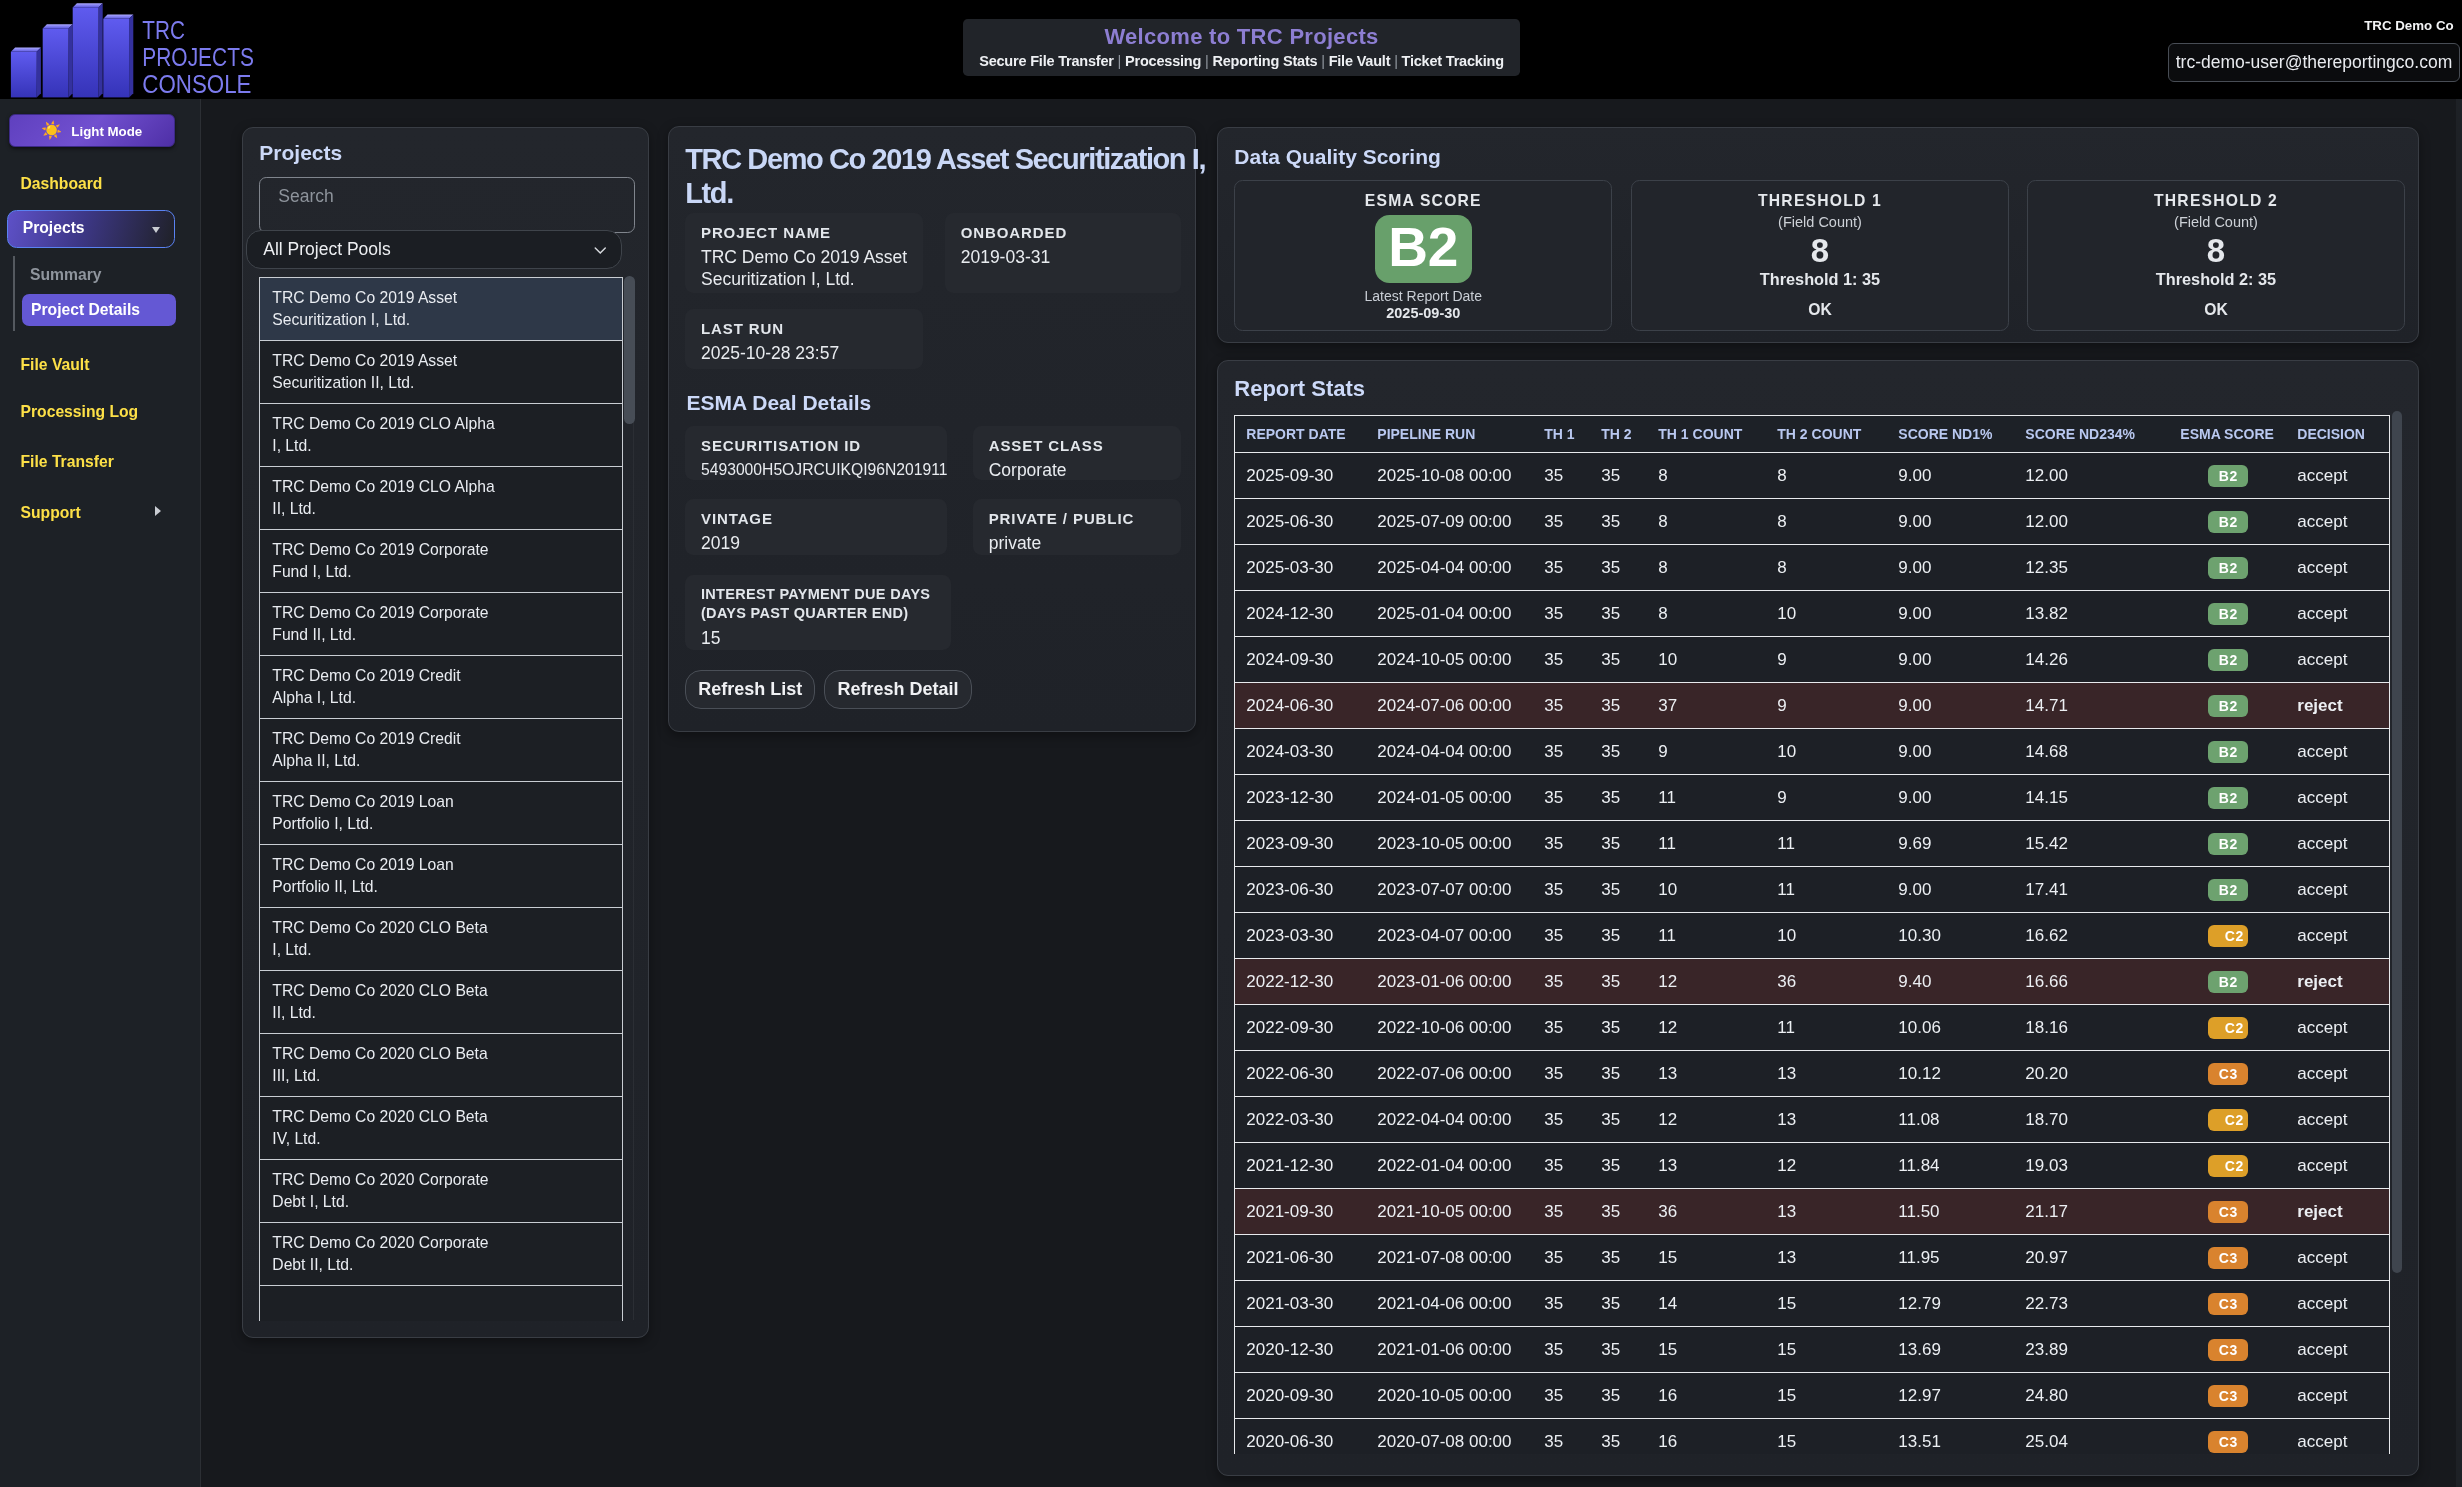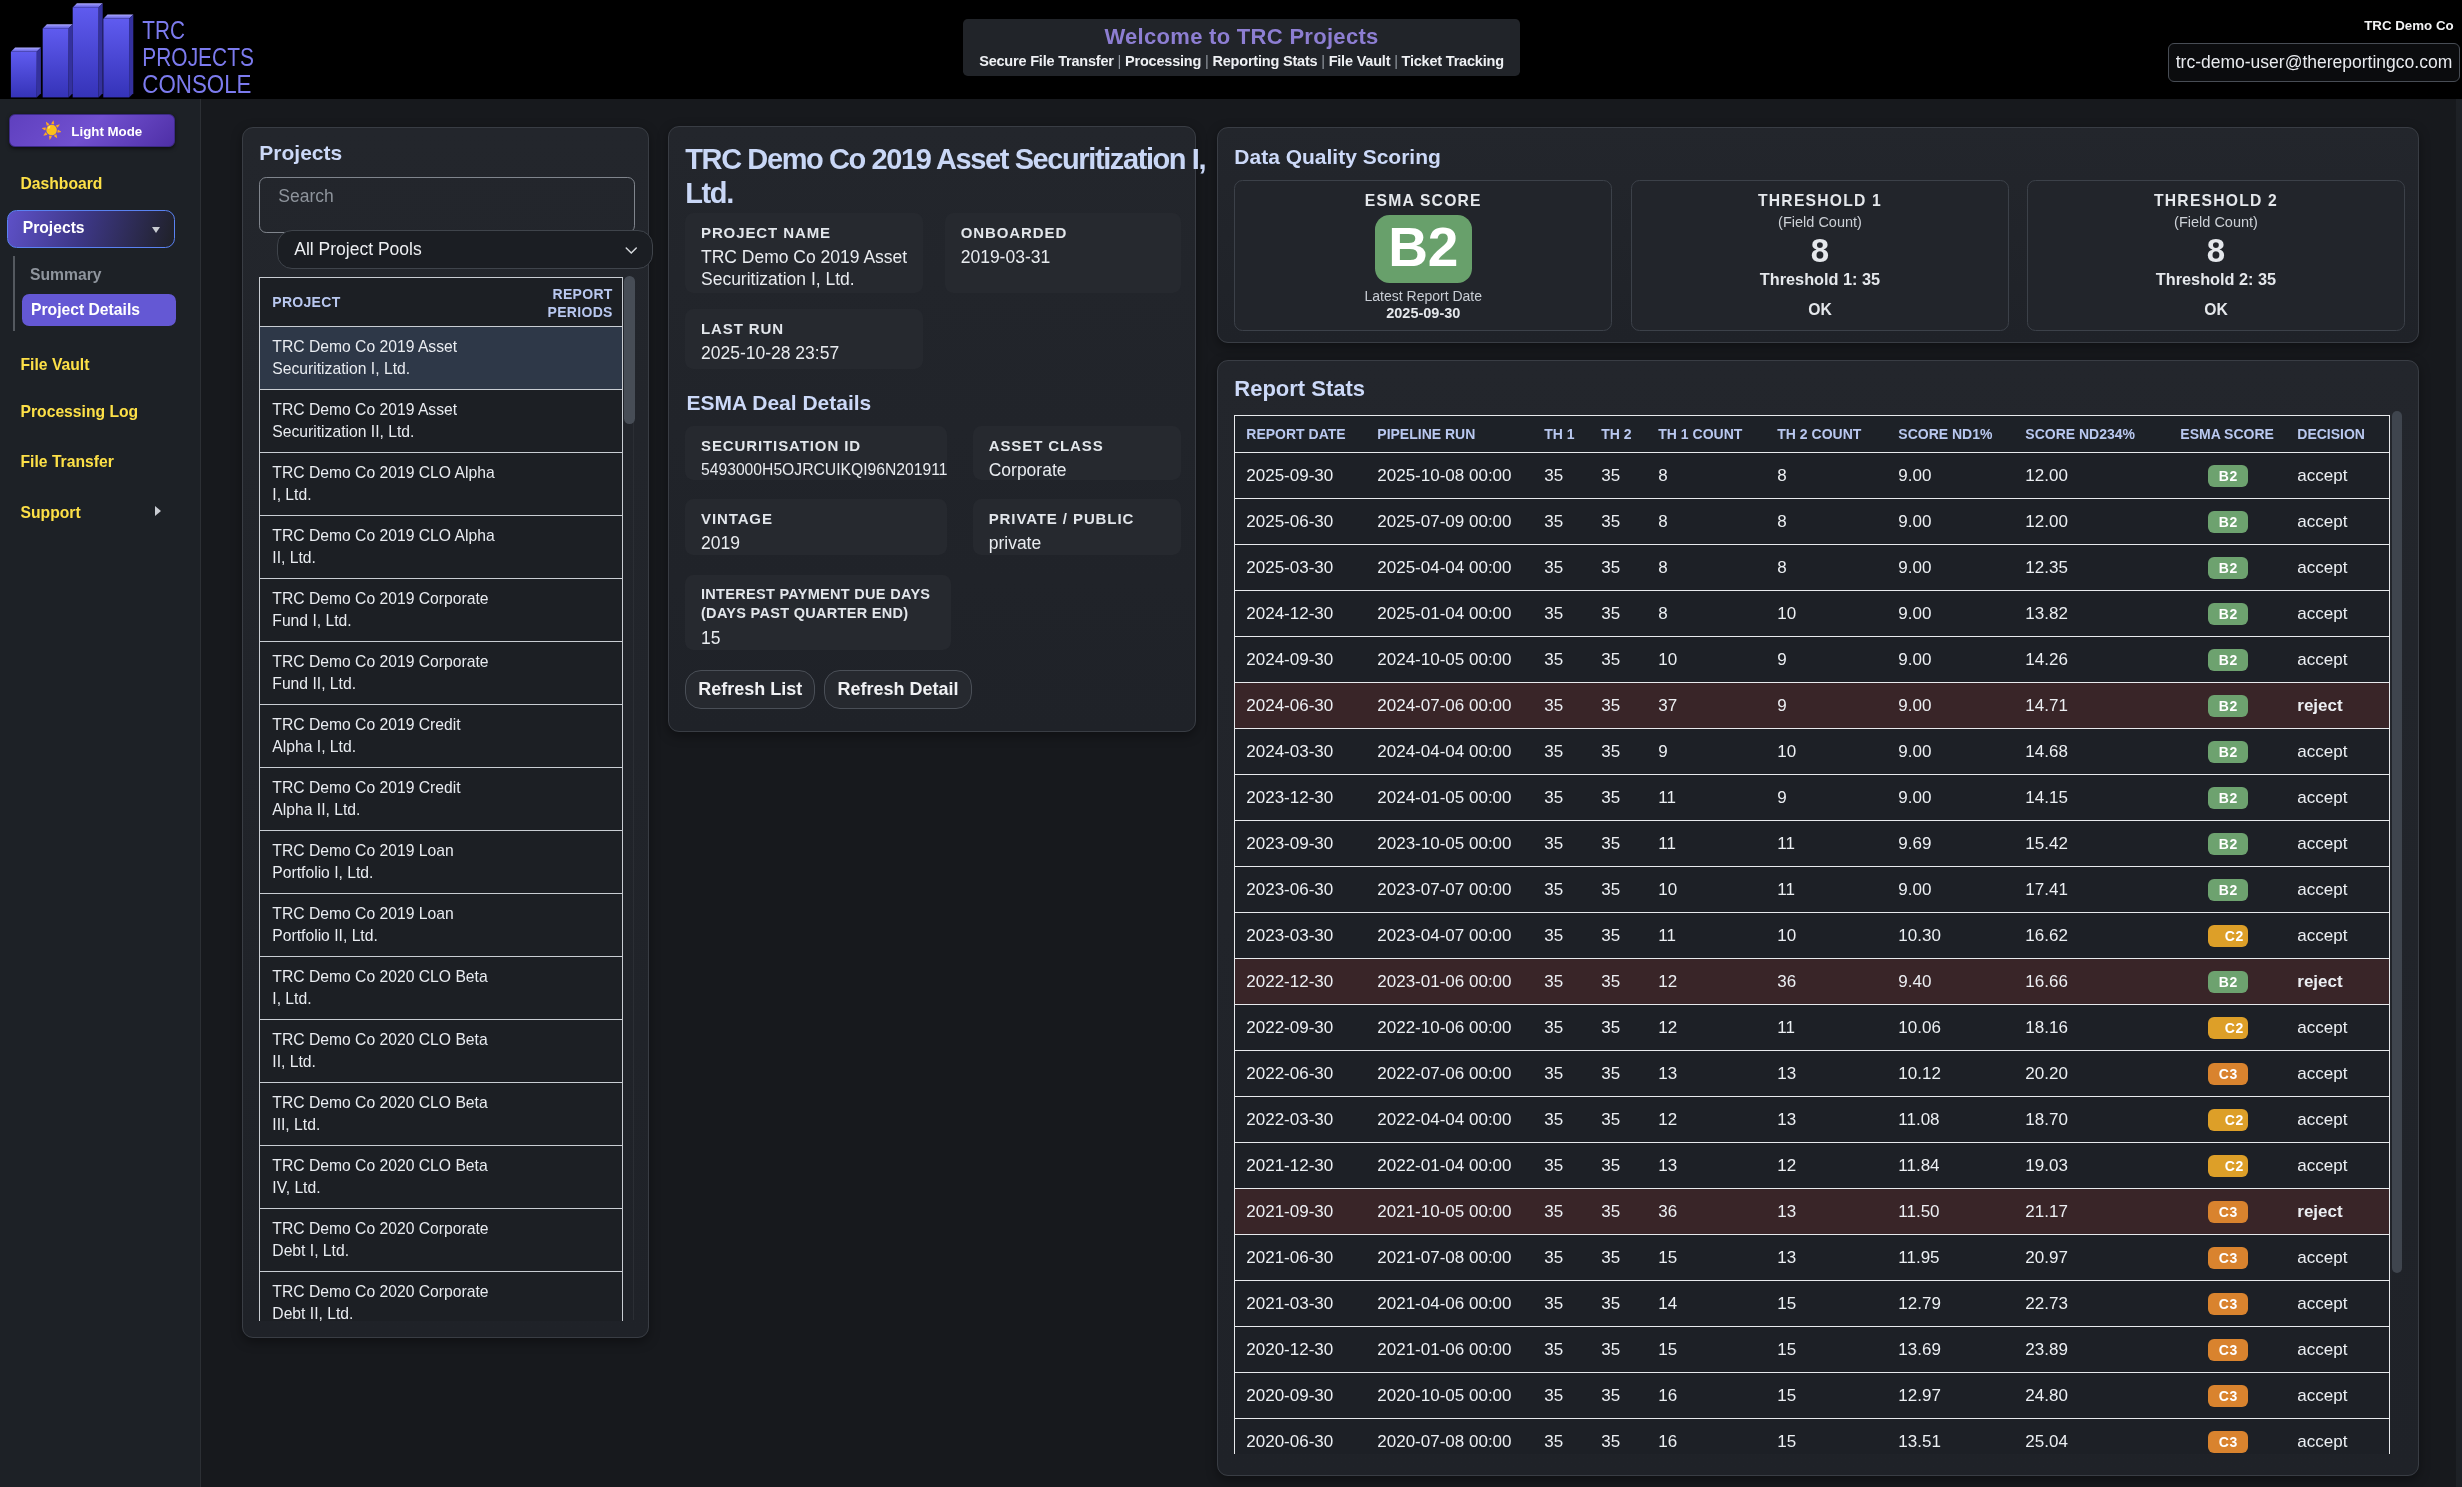--- a/index.html
+++ b/index.html
@@ -27,21 +27,21 @@
 #support-tri { position:absolute; left:155px; top:407px; width:0; height:0; border-top:5.4px solid transparent; border-bottom:5.4px solid transparent; border-left:6.6px solid #c9ccd2; }
 
 
 .panel { position:absolute; background:linear-gradient(180deg,#23262c 0%,#1f2228 100%); border:0.6px solid #393d44; border-radius:11px; box-shadow:0 3.6px 11px rgba(0,0,0,.35); }
 .ptitle { position:absolute; font-size:21px; font-weight:bold; color:#ccd9f8; }
 
 
 #p1 { left:242px; top:127px; width:407px; height:1211px; }
 #p1 .ptitle { left:16.3px; top:12.7px; }
 #search { position:absolute; left:16.3px; top:49px; width:376px; height:56px; border:1.2px solid #80858d; border-radius:7.2px; color:#8d939b; font-size:17.5px; line-height:37px; padding-left:18px; }
-#pool { position:absolute; left:34px; top:102px; width:376px; height:39px; background:#1b1e23; border:1.2px solid #3f444b; border-radius:15px; color:#edeff2; font-size:17.5px; line-height:37px; padding-left:16.3px; }
+#pool { position:absolute; left:3px; top:102px; width:376px; height:39px; background:#1b1e23; border:1.2px solid #3f444b; border-radius:15px; color:#edeff2; font-size:17.5px; line-height:37px; padding-left:16.3px; }
 #pool svg { position:absolute; right:13.3px; top:12px; }
 #plist { position:absolute; left:16.3px; top:149px; width:364px; height:1044px; border:1.2px solid #c9cdd3; border-bottom:none; background:#1c1f24; overflow:hidden; }
 #ptrack { position:absolute; left:390px; top:151px; width:1.2px; height:1041px; background:#2b2e34; }
 #plist .hdr { height:49px; border-bottom:1.2px solid #c9cdd3; position:relative; color:#b9c8f0; font-weight:bold; font-size:14px; letter-spacing:0.3px; }
 #plist .hdr .h1 { position:absolute; left:12px; top:15.7px; }
 #plist .hdr .h2 { position:absolute; right:9.6px; top:7.2px; text-align:right; line-height:18px; }
 #plist .row { height:63px; border-bottom:1.2px solid #c9cdd3; color:#e9ecf1; font-size:15.7px; line-height:22px; padding:9px 0 0 12px; }
 #plist .row.sel { background:#2e3848; }
 #pthumb { position:absolute; left:381px; top:148px; width:11.4px; height:148px; background:#474d56; border-radius:5.4px; }
 
@@ -139,24 +139,20 @@
 
 <div class="panel" id="p1">
   <div class="ptitle">Projects</div>
   <div id="search">Search</div>
   <div id="pool">All Project Pools
     <svg width="14.5" height="14.5" viewBox="0 0 26 26">
         <path d="M4 9 L13 18 L22 9" stroke="#d7dade" stroke-width="2.6" fill="none" stroke-linecap="round"></path>
       </svg>
   </div>
   <div id="plist">
-    <div class="hdr">
-        <span class="h1">PROJECT</span>
-        <span class="h2">REPORT<br>PERIODS</span>
-      </div>
     <div class="row sel">TRC Demo Co 2019 Asset<br>Securitization I, Ltd.</div>
     <div class="row">TRC Demo Co 2019 Asset<br>Securitization II, Ltd.</div>
     <div class="row">TRC Demo Co 2019 CLO Alpha<br>I, Ltd.</div>
     <div class="row">TRC Demo Co 2019 CLO Alpha<br>II, Ltd.</div>
     <div class="row">TRC Demo Co 2019 Corporate<br>Fund I, Ltd.</div>
     <div class="row">TRC Demo Co 2019 Corporate<br>Fund II, Ltd.</div>
     <div class="row">TRC Demo Co 2019 Credit<br>Alpha I, Ltd.</div>
     <div class="row">TRC Demo Co 2019 Credit<br>Alpha II, Ltd.</div>
     <div class="row">TRC Demo Co 2019 Loan<br>Portfolio I, Ltd.</div>
     <div class="row">TRC Demo Co 2019 Loan<br>Portfolio II, Ltd.</div>

